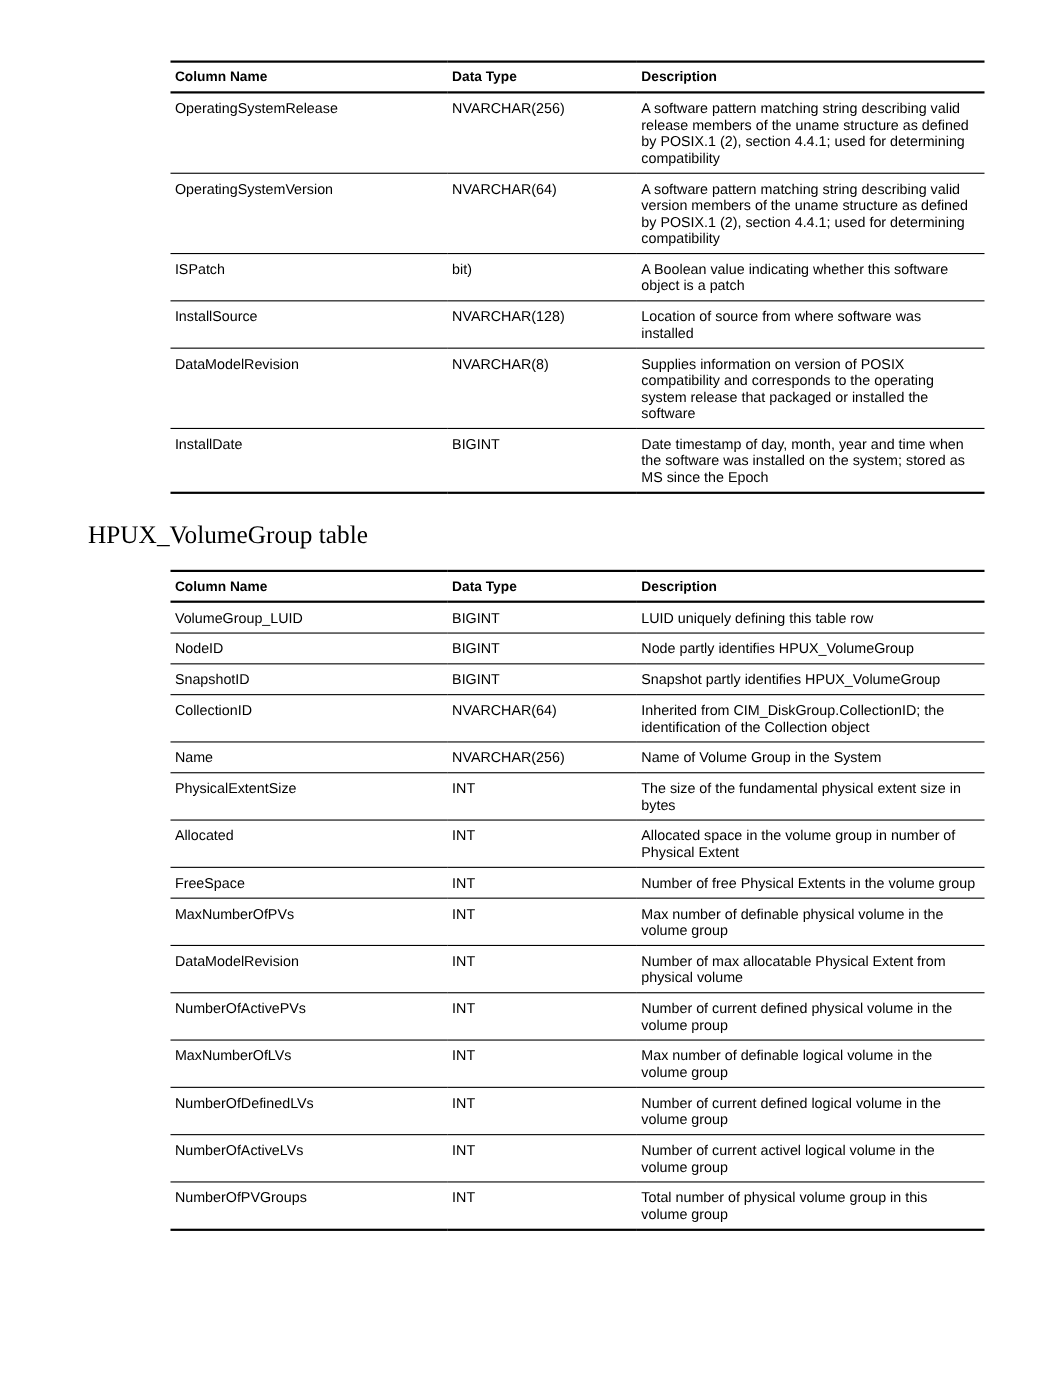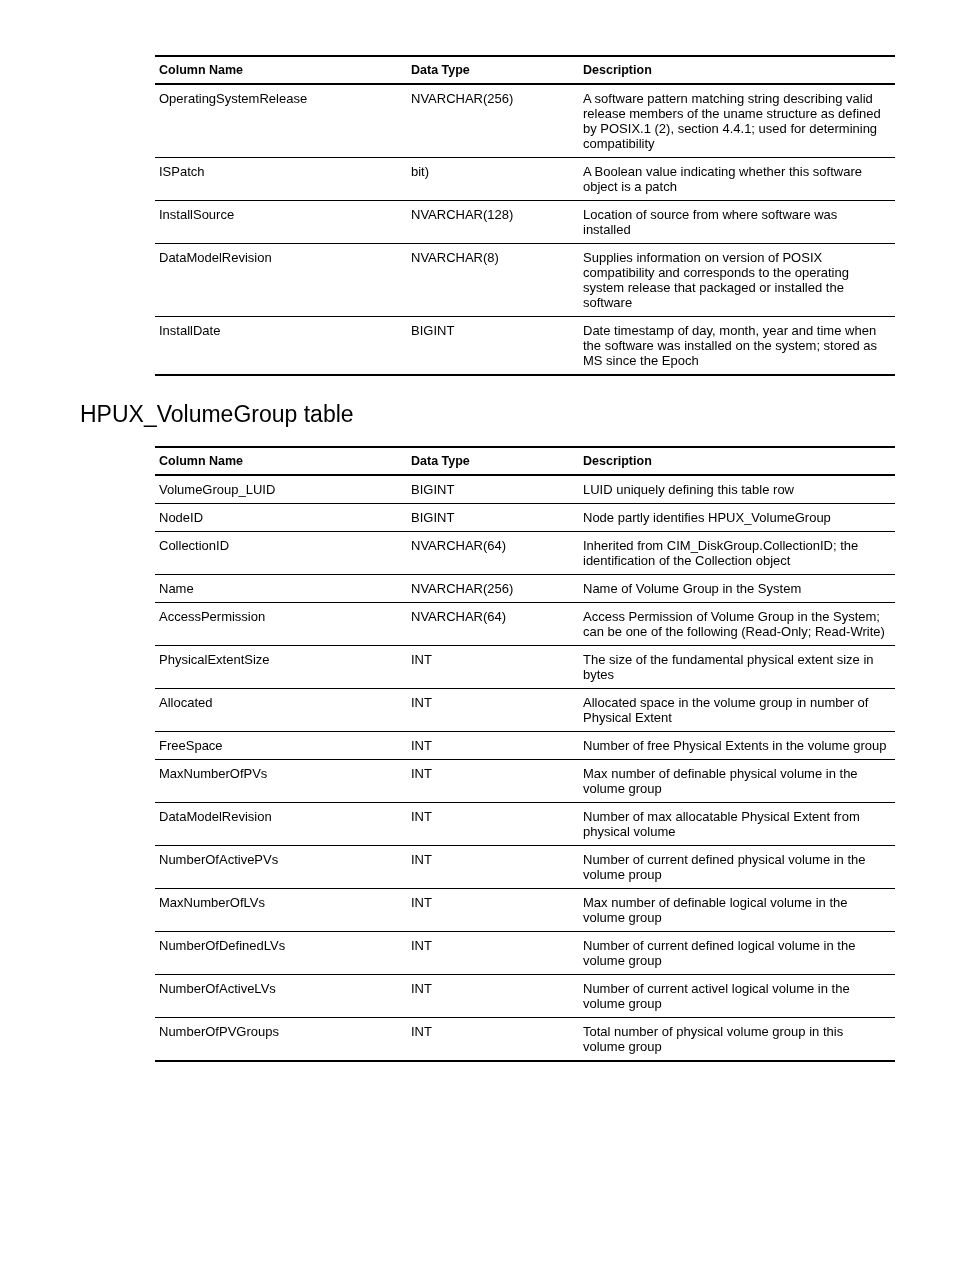--- a/index.html
+++ b/index.html
@@ -34,21 +34,21 @@
     font-size: 12.5px;
     border-bottom: 2px solid #000;
   }
   table tbody tr:last-child td {
     border-bottom: 2px solid #000;
   }
   .col-name { width: 240px; }
   .col-type { width: 160px; }
   .col-desc { }
   h2.section {
-    font-family: Liberation Sans, sans-serif;
+    font-family: Liberation Serif, serif;
     font-weight: normal;
     font-size: 23px;
     margin: 14px 0 18px 10px;
   }
 </style>
 </head>
 <body>
 
 <table>
   <thead>
@@ -56,20 +56,25 @@
       <th class="col-name">Column Name</th>
       <th class="col-type">Data Type</th>
       <th class="col-desc">Description</th>
     </tr>
   </thead>
   <tbody id="t1body">
       <tr>
         <td class="col-name">OperatingSystemRelease</td>
         <td class="col-type">NVARCHAR(256)</td>
         <td class="col-desc">A software pattern matching string describing valid release members of the uname structure as defined by POSIX.1 (2), section 4.4.1; used for determining compatibility</td>
+      </tr>
+      <tr>
+        <td class="col-name">OperatingSystemVersion</td>
+        <td class="col-type">NVARCHAR(64)</td>
+        <td class="col-desc">A software pattern matching string describing valid version members of the uname structure as defined by POSIX.1 (2), section 4.4.1; used for determining compatibility</td>
       </tr>
       <tr>
         <td class="col-name">ISPatch</td>
         <td class="col-type">bit)</td>
         <td class="col-desc">A Boolean value indicating whether this software object is a patch</td>
       </tr>
       <tr>
         <td class="col-name">InstallSource</td>
         <td class="col-type">NVARCHAR(128)</td>
         <td class="col-desc">Location of source from where software was installed</td>
@@ -102,33 +107,33 @@
         <td class="col-name">VolumeGroup_LUID</td>
         <td class="col-type">BIGINT</td>
         <td class="col-desc">LUID uniquely defining this table row</td>
       </tr>
       <tr>
         <td class="col-name">NodeID</td>
         <td class="col-type">BIGINT</td>
         <td class="col-desc">Node partly identifies HPUX_VolumeGroup</td>
       </tr>
       <tr>
+        <td class="col-name">SnapshotID</td>
+        <td class="col-type">BIGINT</td>
+        <td class="col-desc">Snapshot partly identifies HPUX_VolumeGroup</td>
+      </tr>
+      <tr>
         <td class="col-name">CollectionID</td>
         <td class="col-type">NVARCHAR(64)</td>
         <td class="col-desc">Inherited from CIM_DiskGroup.CollectionID; the identification of the Collection object</td>
       </tr>
       <tr>
         <td class="col-name">Name</td>
         <td class="col-type">NVARCHAR(256)</td>
         <td class="col-desc">Name of Volume Group in the System</td>
-      </tr>
-      <tr>
-        <td class="col-name">AccessPermission</td>
-        <td class="col-type">NVARCHAR(64)</td>
-        <td class="col-desc">Access Permission of Volume Group in the System; can be one of the following (Read-Only; Read-Write)</td>
       </tr>
       <tr>
         <td class="col-name">PhysicalExtentSize</td>
         <td class="col-type">INT</td>
         <td class="col-desc">The size of the fundamental physical extent size in bytes</td>
       </tr>
       <tr>
         <td class="col-name">Allocated</td>
         <td class="col-type">INT</td>
         <td class="col-desc">Allocated space in the volume group in number of Physical Extent</td>

